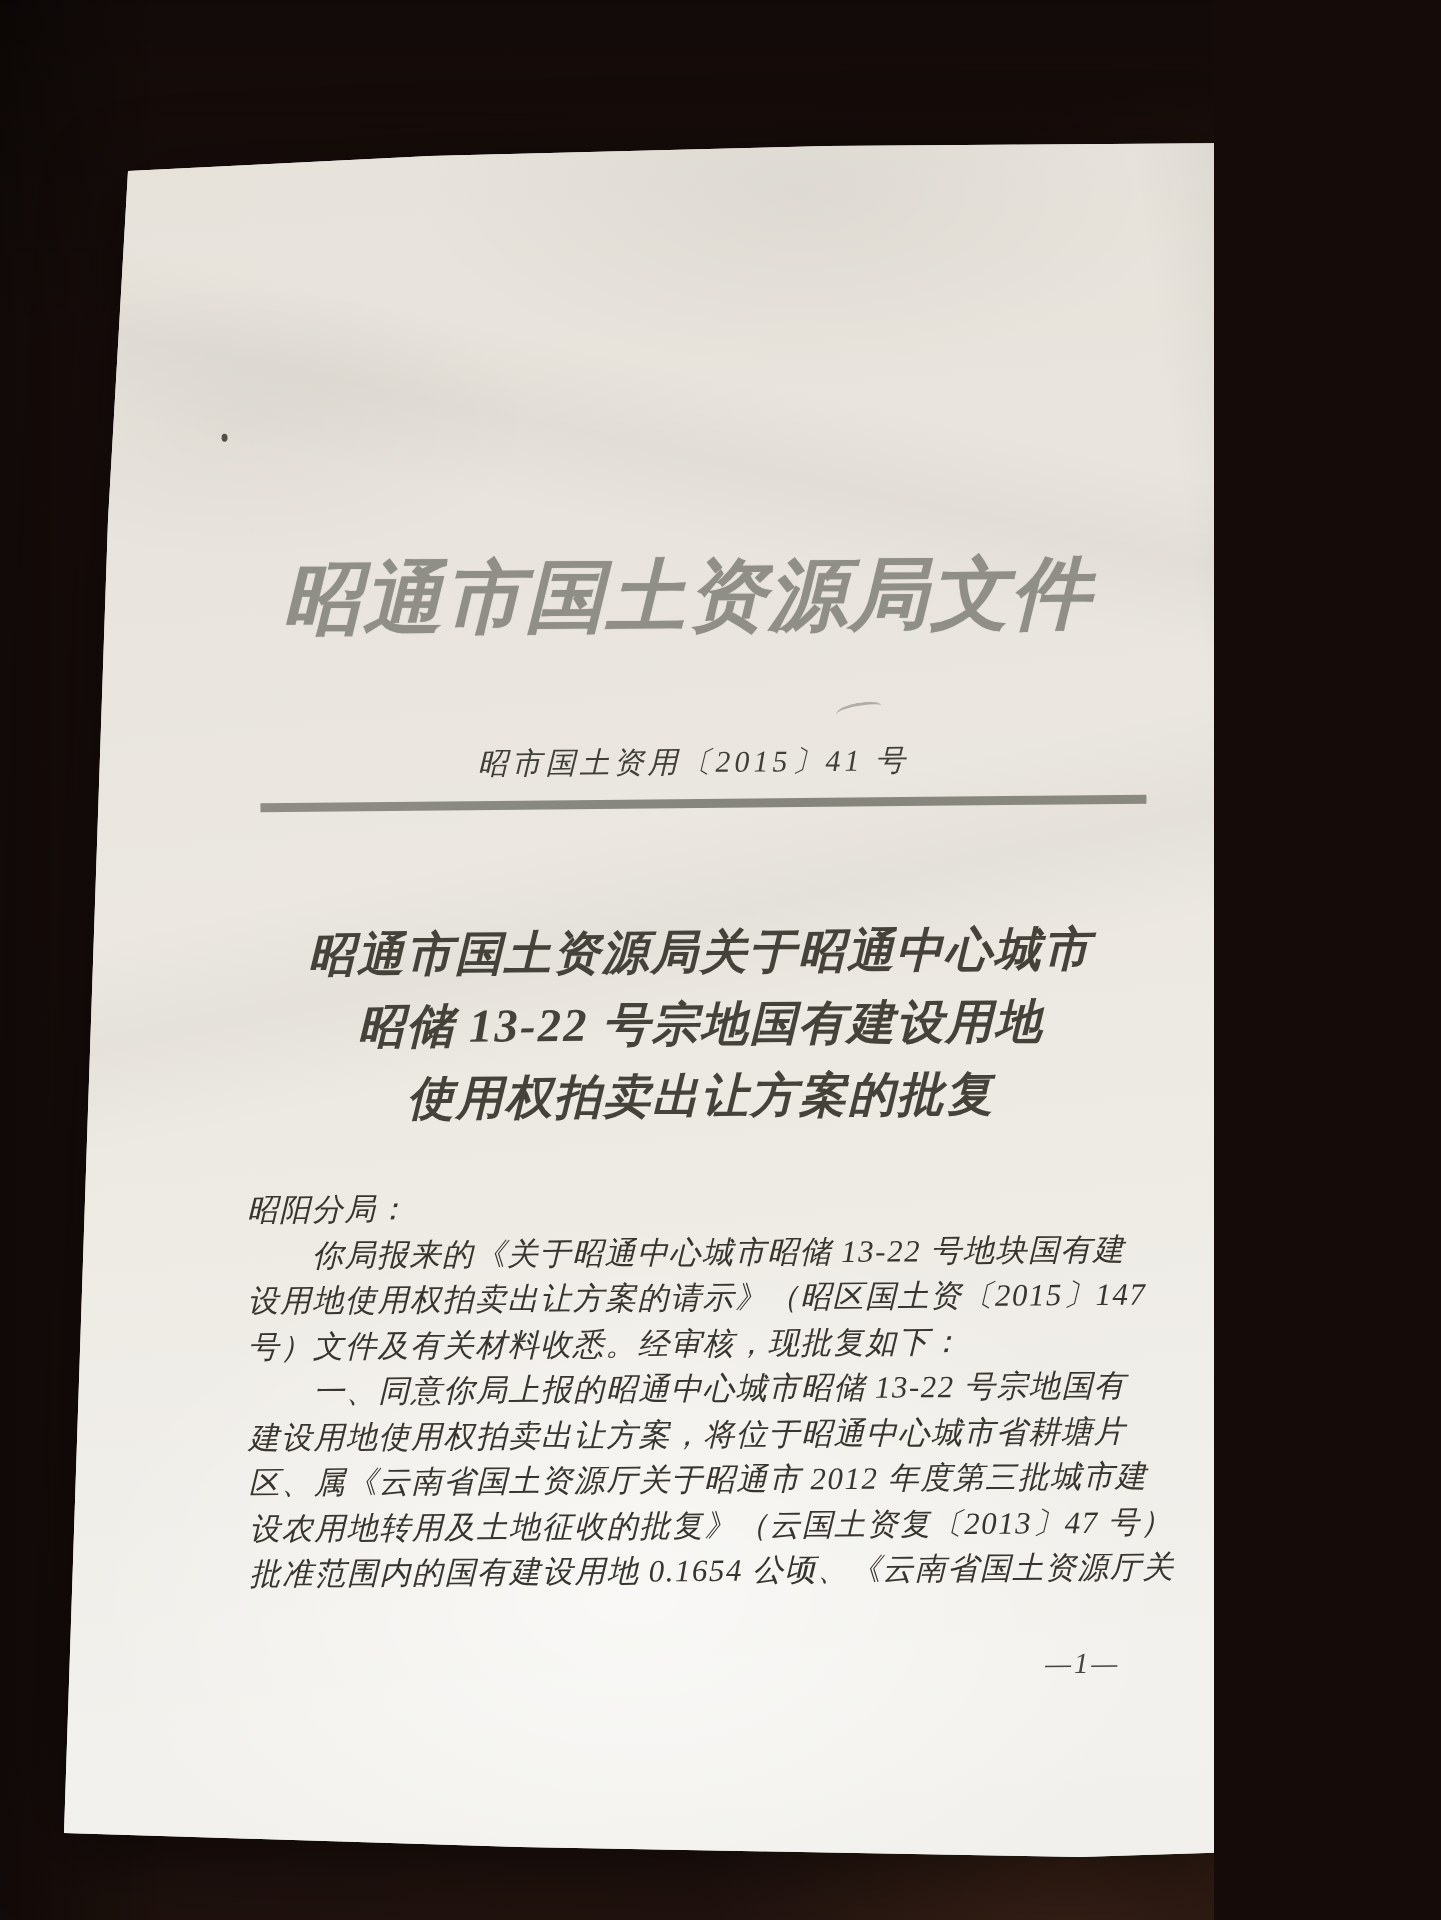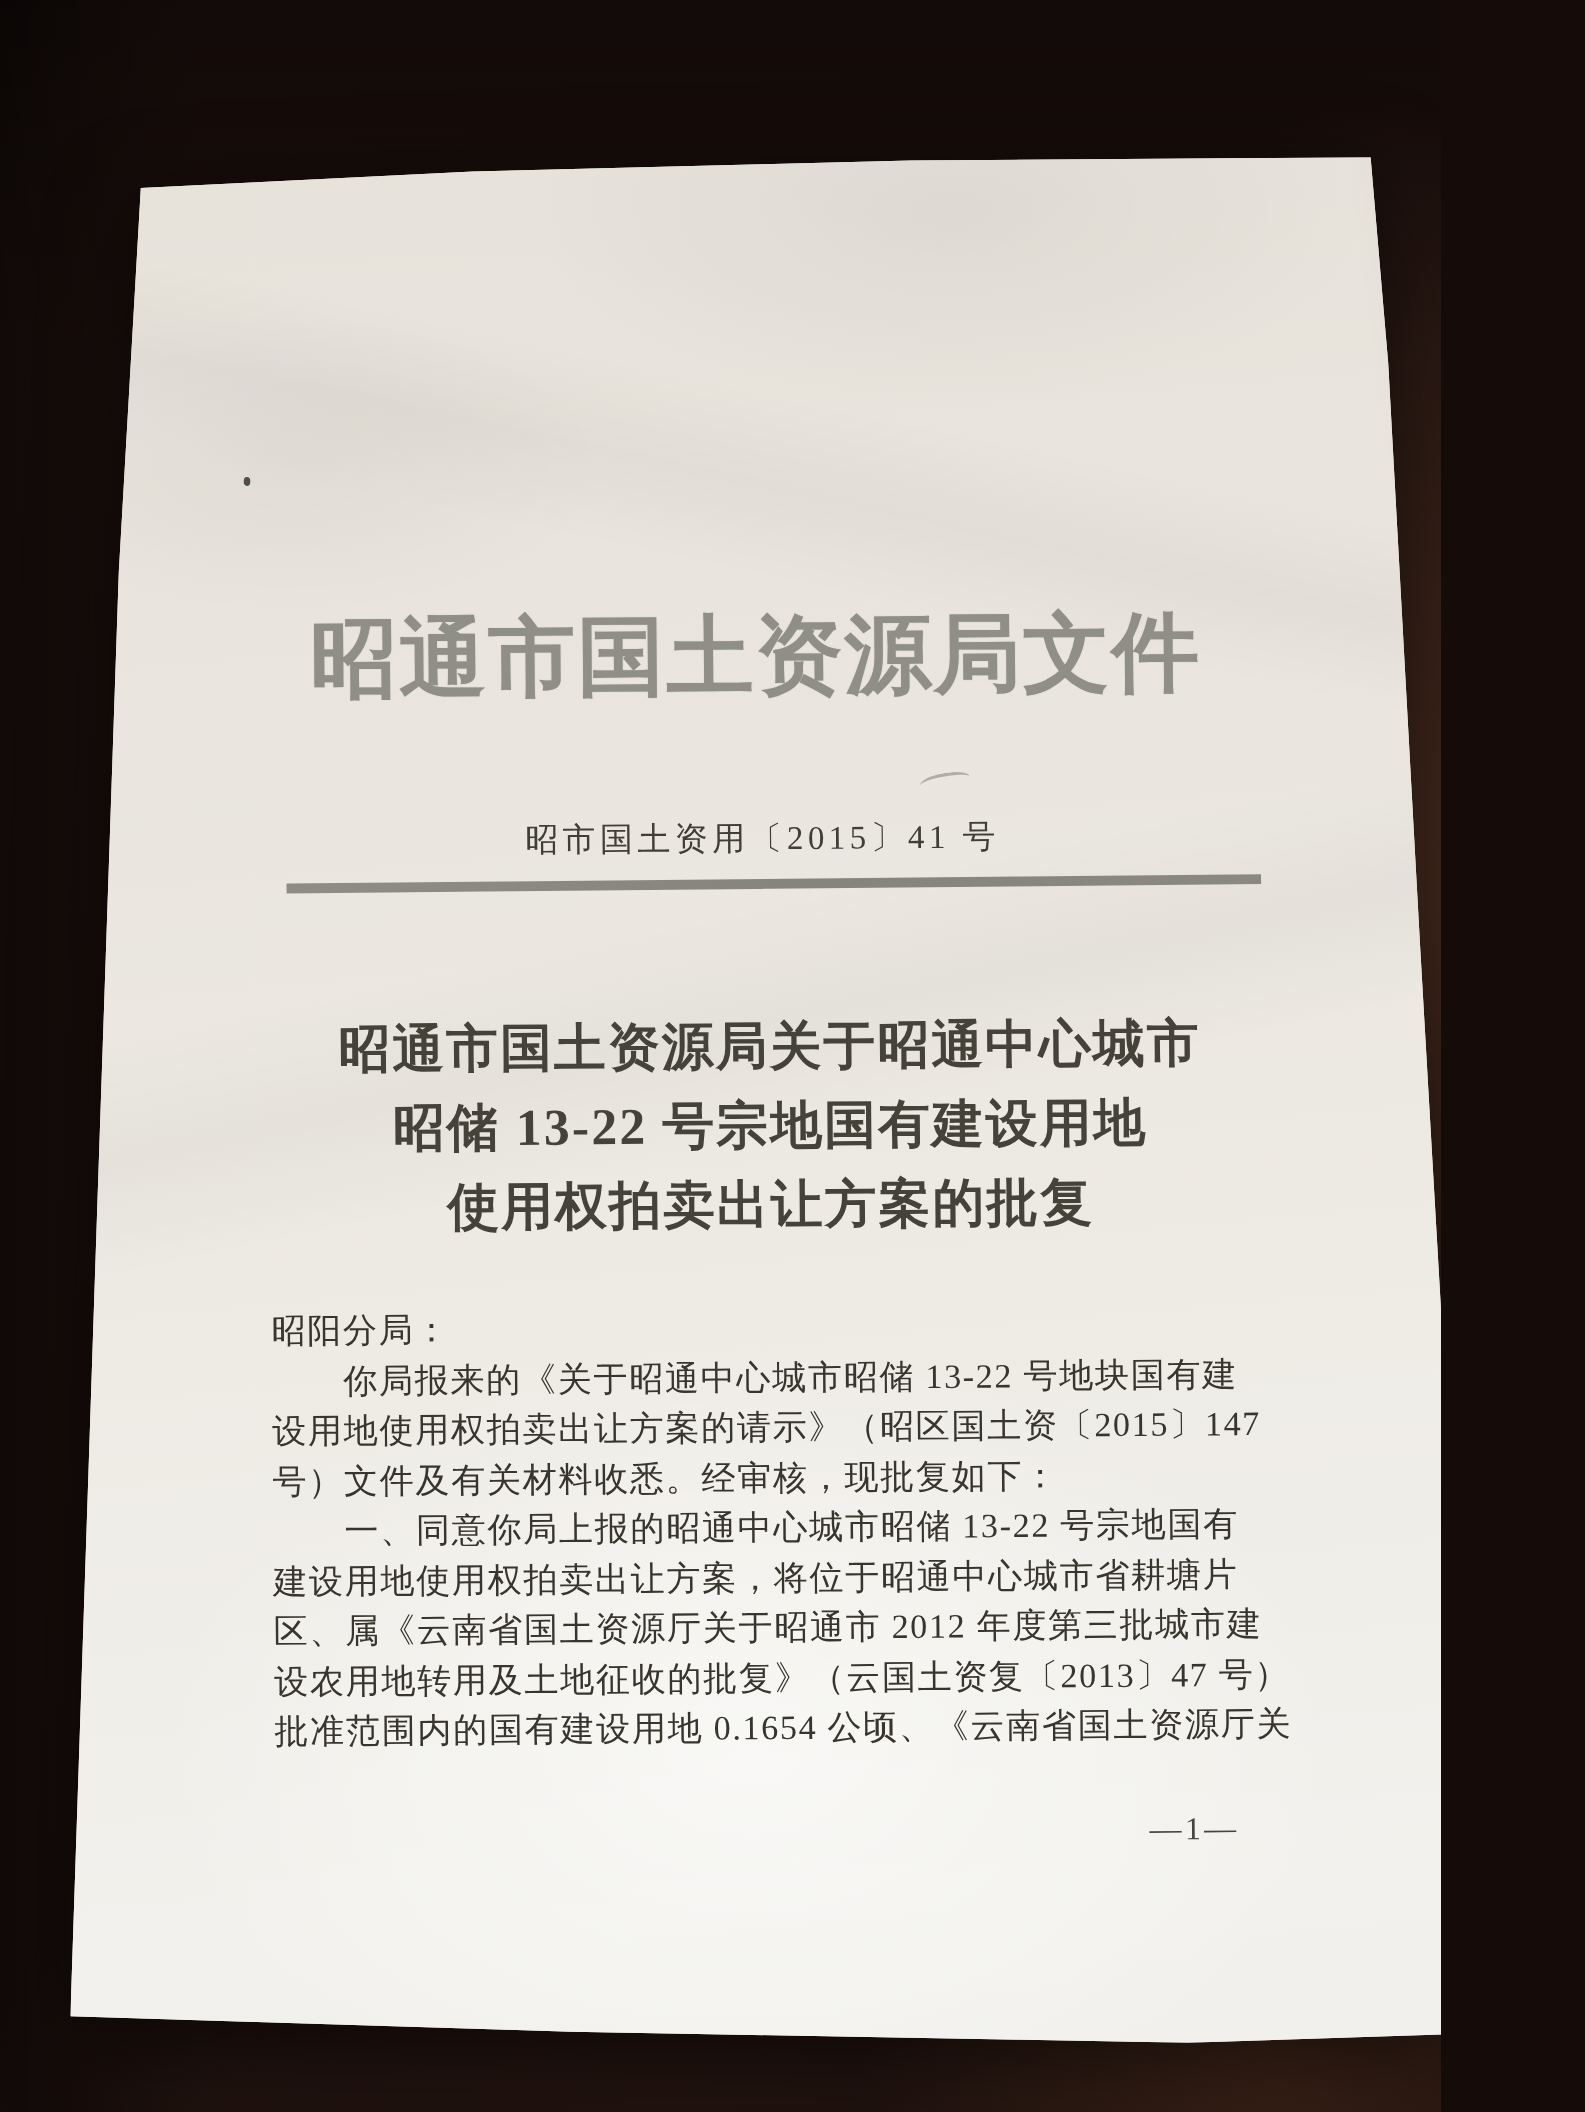--- a/index.html
+++ b/index.html
@@ -6,23 +6,24 @@
     margin: 0;
     padding: 0;
     width: 1441px;
     height: 1920px;
     overflow: hidden;
     background: #150b09;
     font-family: "Liberation Serif", "DejaVu Serif", serif;
   }
   .photo {
     position: relative;
-    width: 1310px;
+    width: 1214px;
     height: 1920px;
     overflow: hidden;
+    font-style: italic;
   }
   
   .table-bg {
     position: absolute;
     inset: 0;
     background-color: #1c100d;
     background-image:
       radial-gradient(ellipse 620px 1000px at 97% 42%, #452a1e 0%, rgba(69,42,30,0) 72%),
       radial-gradient(ellipse 900px 420px at 46% 99%, #36201634 0%, rgba(54,32,22,0) 70%),
       radial-gradient(ellipse 500px 300px at 88% 97%, #3a2217 0%, rgba(58,34,23,0) 75%),

